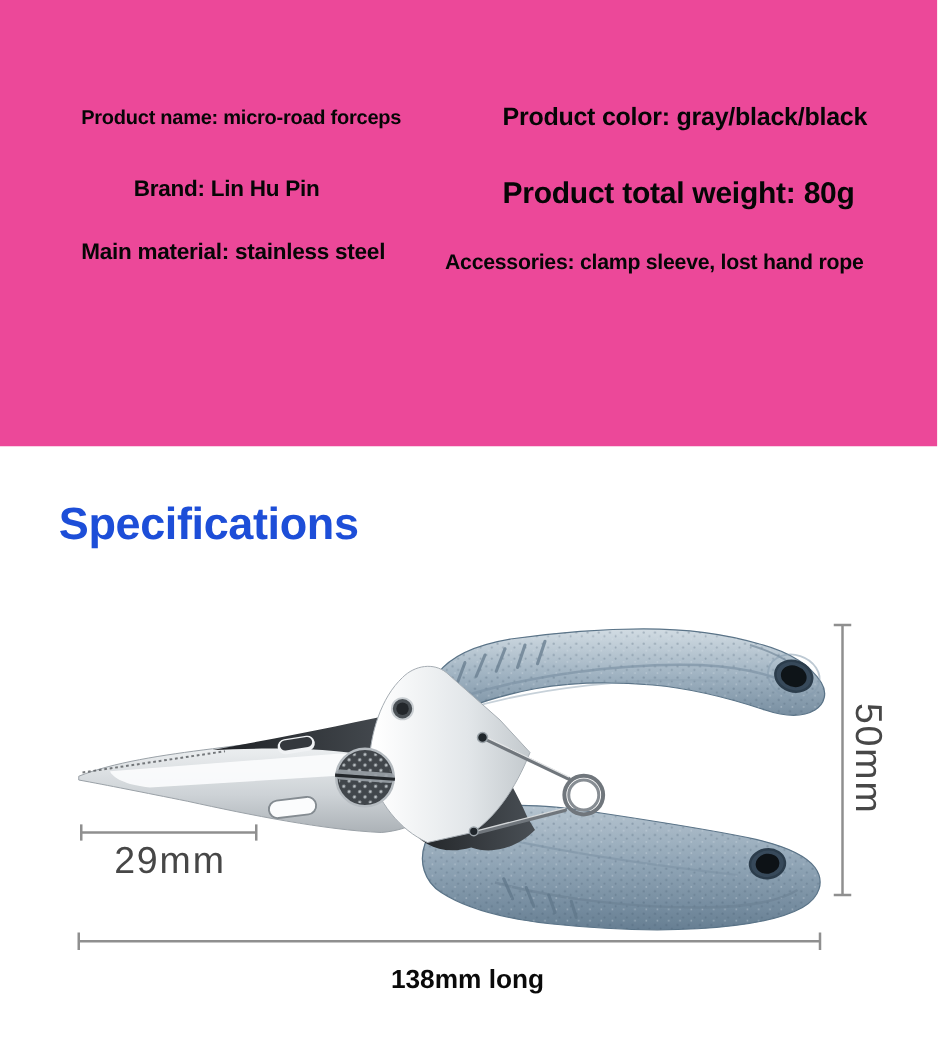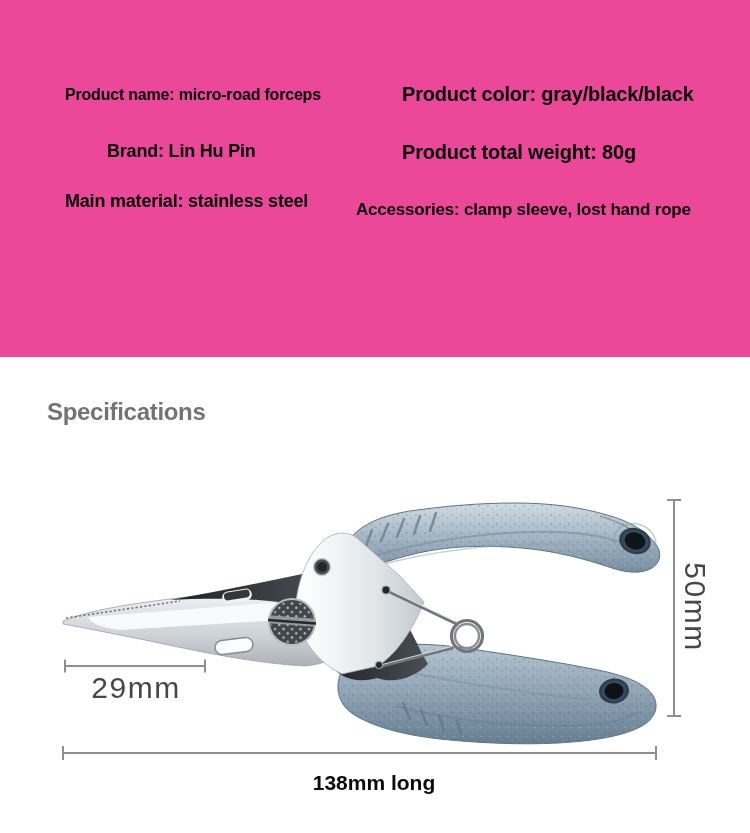--- a/index.html
+++ b/index.html
@@ -4,24 +4,24 @@
 <style>
   html,body{margin:0;padding:0;background:#ffffff;}
   .canvas{position:relative;width:750px;height:833px;background:#ffffff;overflow:hidden;
           font-family:"Liberation Sans",sans-serif;}
   .header{position:absolute;left:0;top:0;width:750px;height:357px;background:#ec4899;}
   .spec{position:absolute;font-weight:700;color:#060606;white-space:nowrap;letter-spacing:-0.2px;}
   .l1{left:65px;top:86px;font-size:16px;}
   .l2{left:78px;top:141px;font-size:18px;margin-left:29px;}
   .l3{left:65px;top:191px;font-size:18px;}
   .r1{left:402px;top:83px;font-size:20px;}
-  .r2{left:402px;top:141px;font-size:20px;}
+  .r2{left:402px;top:141px;font-size:24px;}
   .r3{left:356px;top:200px;font-size:17px;text-align:center;}
-  .section-title{position:absolute;left:47px;top:398px;margin:0;font-size:24px;font-weight:700;
-                 color:#737373;letter-spacing:-0.3px;}
+  .section-title{position:absolute;left:47px;top:398px;margin:0;font-size:36px;font-weight:700;
+                 color:#1d4ed8;letter-spacing:-0.3px;}
   .figure{position:absolute;left:0;top:460px;width:750px;height:373px;}
   .figure svg{display:block;width:100%;height:100%;}
   .dim-label{font-family:"Liberation Sans",sans-serif;font-size:30px;fill:#474747;letter-spacing:1.5px;font-weight:400;}
   .dim-label-bold{font-family:"Liberation Sans",sans-serif;font-size:21px;font-weight:700;fill:#0a0a0a;}
 </style>
 </head>
 <body>
 
 <div class="canvas">
 

